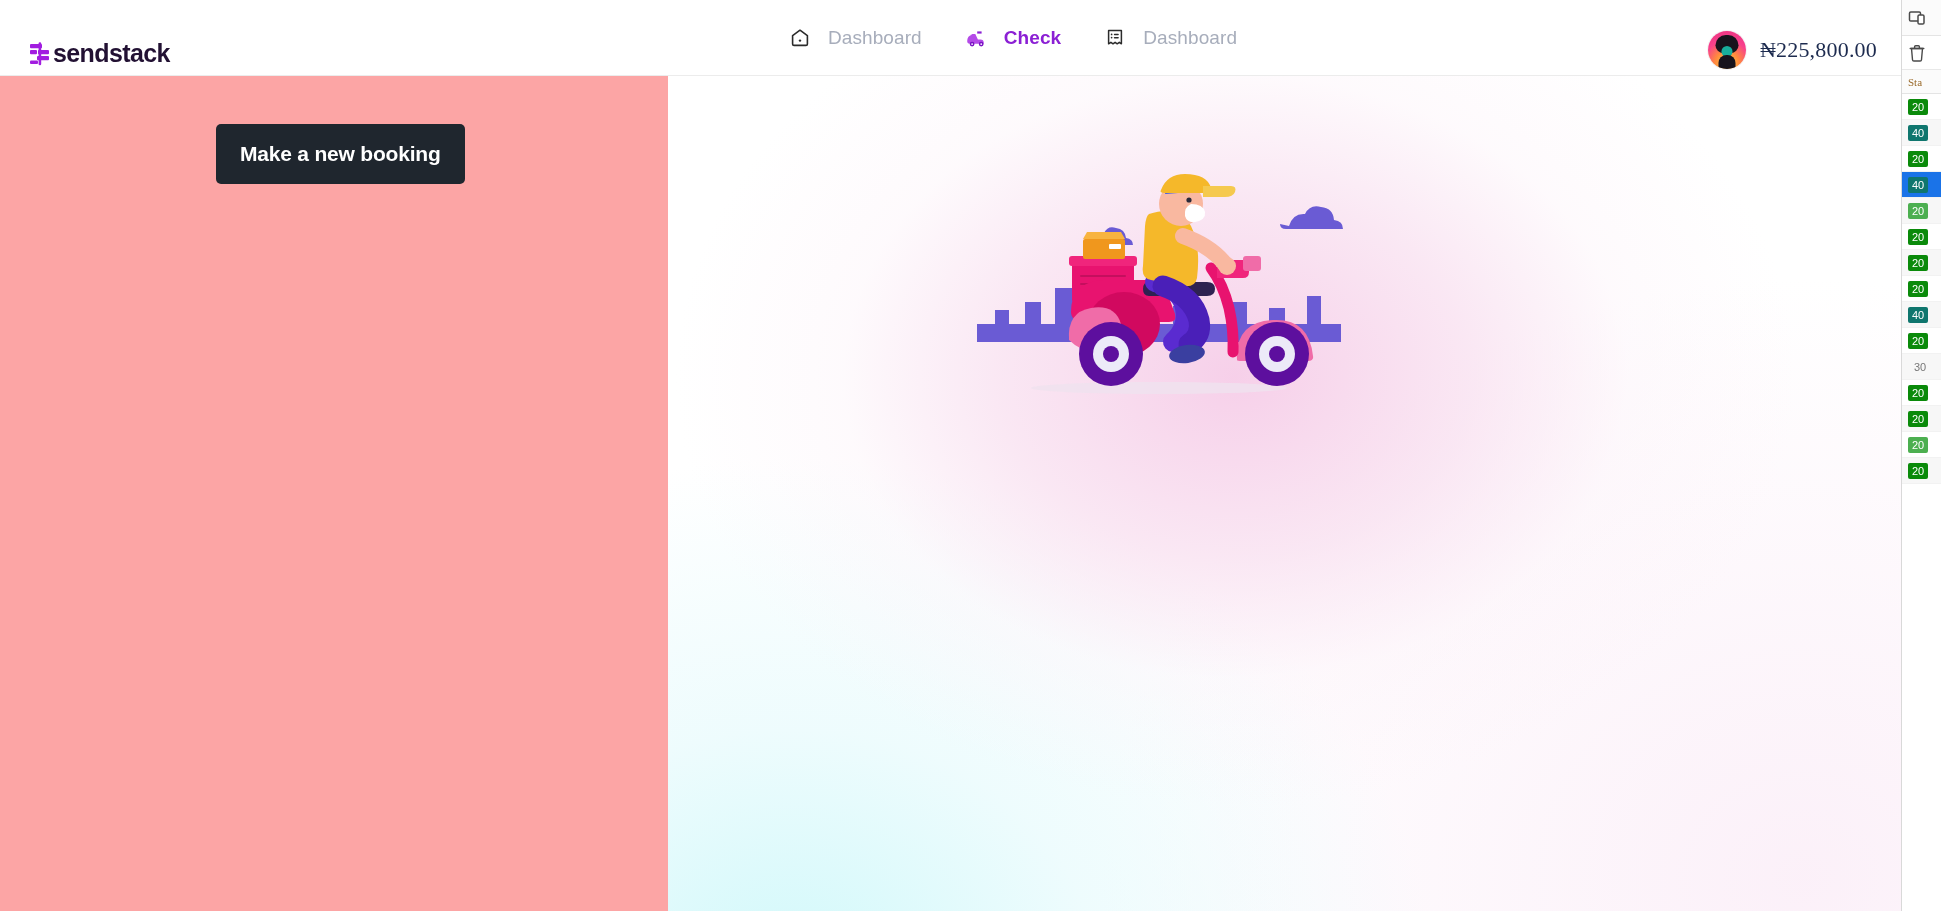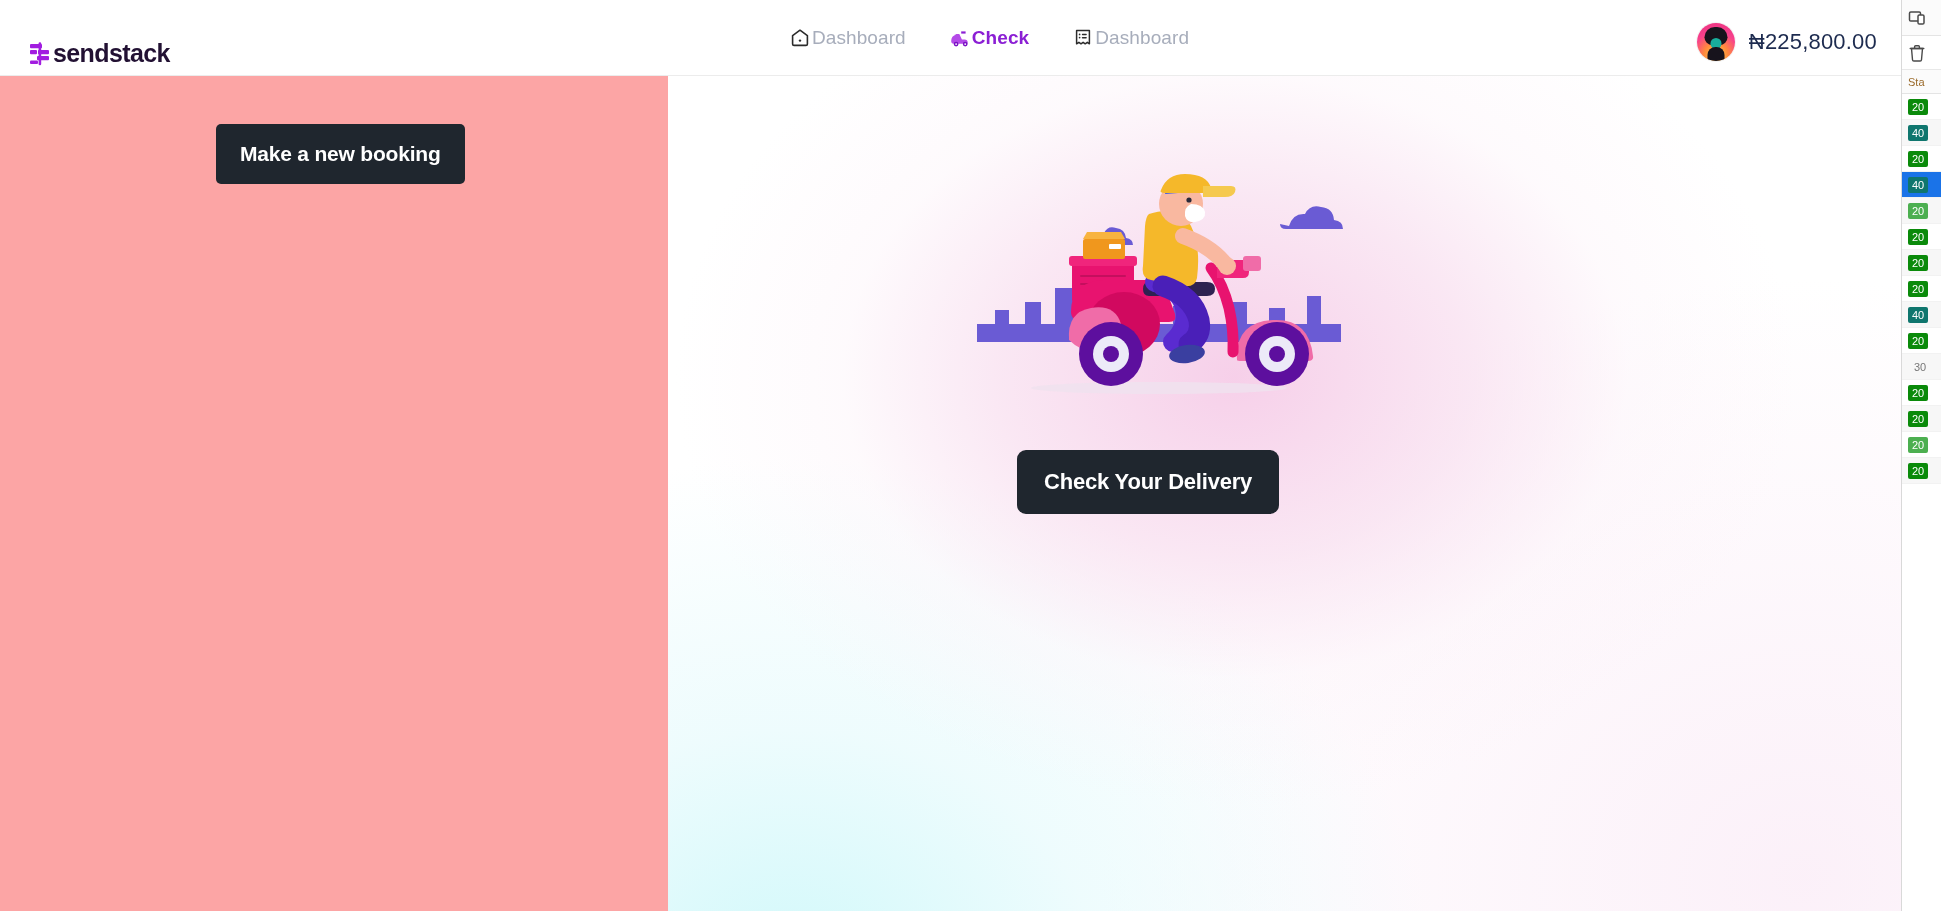--- a/index.html
+++ b/index.html
@@ -25,30 +25,30 @@
   }
   .brand { display:flex; align-items:center; margin-left:27px;margin-top:32px; }
   .brand-icon { width:26px; height:26px; display:block; }
   .brand-text {
     font-size:25px; font-weight:700; color:#221133;
     letter-spacing:-0.6px;
   }
 
   .nav { display:flex; align-items:center; gap:44px; margin-left:620px; }
   .nav-item {
-    display:flex; align-items:center; gap:2px;
+    display:flex; align-items:center; gap:18px;
     cursor:pointer; user-select:none;
   }
   .nav-label { font-size:19px; font-weight:500; color:#a7adbb; letter-spacing:0.1px; }
   .nav-item.active .nav-label { color:#8b1fd4; font-weight:700; }
   .nav-icon { width:20px; height:20px; display:block; flex:none; }
 
   .account {
-    position:absolute; right:24px; top:4px; height:76px;
-    display:flex; align-items:center; gap:14px;
+    position:absolute; right:24px; top:12px; height:76px;
+    display:flex; align-items:center; gap:14px;font-family:Liberation Serif, serif;
   }
   .avatar {
     width:38px; height:38px; border-radius:50%;
     background:radial-gradient(circle at 50% 85%, #ffd24a 0%, #ff8a3d 32%, #f8418c 62%, #e8307f 100%);
     position:relative; overflow:hidden; flex:none;
     box-shadow:0 0 0 1px rgba(0,0,0,.05);
   }
   .avatar .hair {
     position:absolute; left:50%; top:4px; transform:translateX(-50%);
     width:23px; height:18px; border-radius:12px 12px 9px 9px;
@@ -117,21 +117,21 @@
     padding-left:6px; background:#fbfbfb;
   }
   .dt-row-icon {
     height:34px; border-bottom:1px solid #e8e8e8;
     display:flex; align-items:center; padding-left:6px; background:#ffffff;
   }
   .dt-col-header {
     height:24px; border-bottom:1px solid #e4e4e4;
     display:flex; align-items:center; padding-left:6px;
     font-size:11px; color:#9a6a2a; background:#fbfbfb;
-    white-space:nowrap; overflow:hidden;
+    white-space:nowrap; overflow:hidden;font-family:Liberation Serif, serif;
   }
   .dt-entry {
     height:26px; display:flex; align-items:center;
     padding-left:6px; background:#ffffff;
     border-bottom:1px solid #f2f2f2;
     overflow:hidden;
   }
   .dt-entry.sel { background:#1a73e8; }
   .dt-entry.alt { background:#f7f7f7; }
   .dt-badge {
@@ -282,21 +282,20 @@
 
         <circle cx="152" cy="190" r="32" fill="#5d0f9e"></circle>
         <circle cx="152" cy="190" r="18" fill="#eceaf8"></circle>
         <circle cx="152" cy="190" r="8" fill="#5d0f9e"></circle>
         <circle cx="318" cy="190" r="32" fill="#5d0f9e"></circle>
         <circle cx="318" cy="190" r="18" fill="#eceaf8"></circle>
         <circle cx="318" cy="190" r="8" fill="#5d0f9e"></circle>
       </svg>
     </span>
 
-    <button class="check-btn">Check Your Delivery</button>
   </div>
 
   <div class="devtools">
 
     <div class="dt-toolbar">
       <span class="dt-icon">
         <svg viewBox="0 0 18 18" width="18" height="18" xmlns="http://www.w3.org/2000/svg">
           <rect x="1.5" y="3" width="11" height="9" rx="1.3" fill="none" stroke="#4a4a4a" stroke-width="1.5"></rect>
           <rect x="10" y="6" width="6" height="9" rx="1.3" fill="#ffffff" stroke="#4a4a4a" stroke-width="1.5"></rect>
         </svg>

